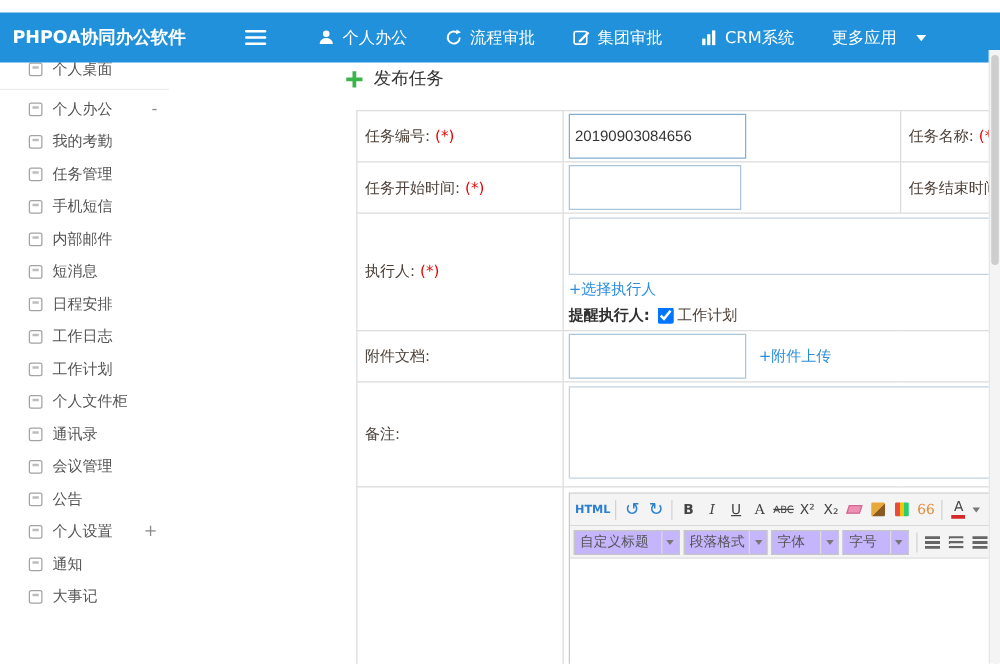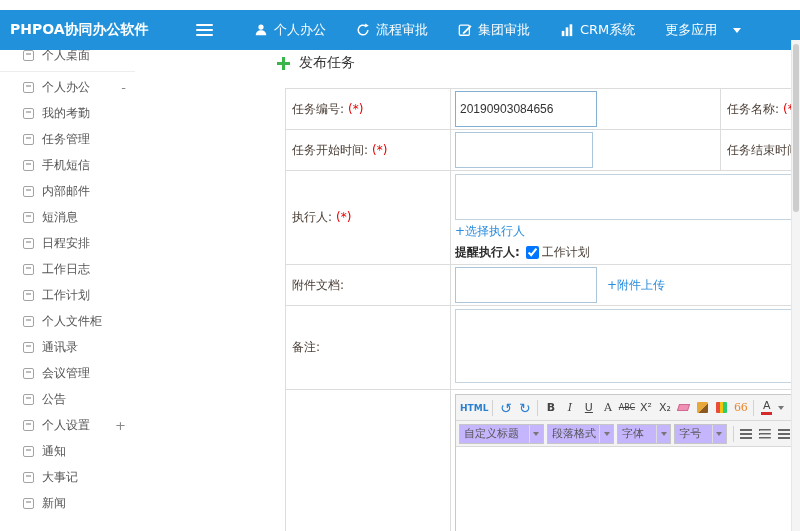--- a/index.html
+++ b/index.html
@@ -209,24 +209,20 @@
     <span class="side-toggle">+</span>
   </div>
   <div class="side-item">
       <span class="side-icon"></span>
       <span>通知</span>
     </div>
   <div class="side-item">
       <span class="side-icon"></span>
       <span>大事记</span>
     </div>
-  <div class="side-item">
-      <span class="side-icon"></span>
-      <span>新闻</span>
-    </div>
 </div>
 
 <div class="main-title">
   <span class="plus-icon"></span>
   <span class="title-text">发布任务</span>
 </div>
 
 <table class="form-table">
   <colgroup>
       <col style="width:165px">

